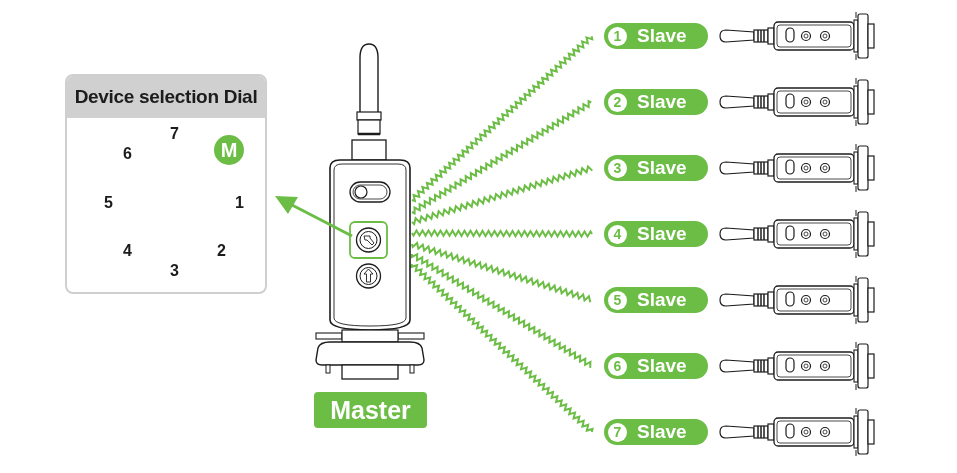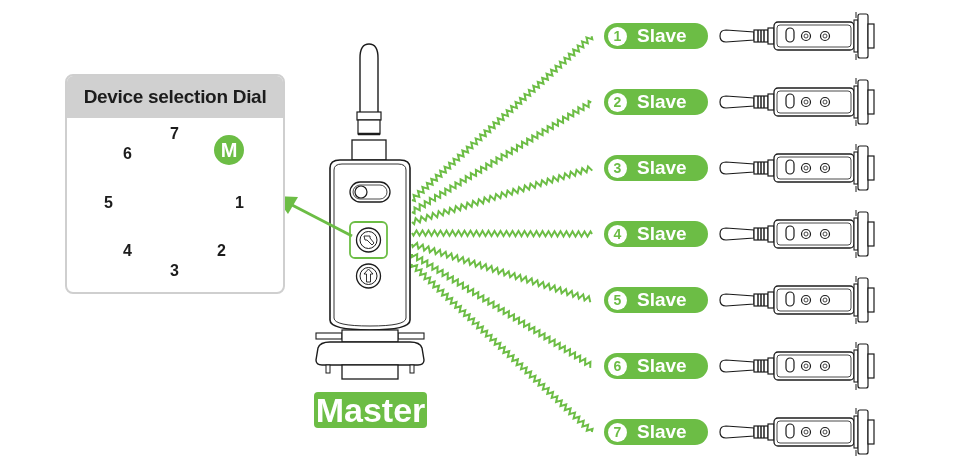--- a/index.html
+++ b/index.html
@@ -1,20 +1,20 @@
 <!DOCTYPE html>
 <html><head>
 <meta charset="utf-8">
 <style>
   html,body{margin:0;padding:0;background:#fff;}
   body{width:957px;height:473px;position:relative;overflow:hidden;font-family:"Liberation Sans",sans-serif;}
   #diagram{position:absolute;left:0;top:0;}
-  .dial-box{position:absolute;left:65px;top:74px;width:220px;height:220px;border:2px solid #cfcfcf;border-radius:8px;box-sizing:border-box;overflow:hidden;background:#fff;}
+  .dial-box{position:absolute;left:65px;top:74px;width:202px;height:220px;border:2px solid #cfcfcf;border-radius:8px;box-sizing:border-box;overflow:hidden;background:#fff;}
   .dial-head{height:42px;background:#d0d0d0;color:#1c1c1c;font-weight:bold;font-size:19px;display:flex;align-items:center;justify-content:center;letter-spacing:-0.3px;}
-  .master-label{position:absolute;left:314px;top:392px;width:113px;height:36px;background:#6cbd45;color:#fff;font-weight:bold;font-size:34px;border-radius:4px;display:flex;align-items:center;justify-content:center;}
+  .master-label{position:absolute;left:314px;top:392px;width:113px;height:36px;background:#6cbd45;color:#fff;font-weight:bold;font-size:25px;border-radius:4px;display:flex;align-items:center;justify-content:center;}
   .slave-pill{position:absolute;left:604px;width:104px;height:26px;background:#6cbd45;border-radius:13px;color:#fff;font-weight:bold;font-size:19px;display:flex;align-items:center;box-sizing:border-box;padding-left:4px;}
   .slave-num{width:19px;height:19px;border-radius:50%;background:#fff;color:#6cbd45;font-size:14px;display:flex;align-items:center;justify-content:center;margin-right:10px;font-weight:bold;}
 </style>
 </head>
 <body>
 
 <svg id="diagram" width="957" height="473" viewBox="0 0 957 473">
   <defs>
     <g id="slave-dev">
 

